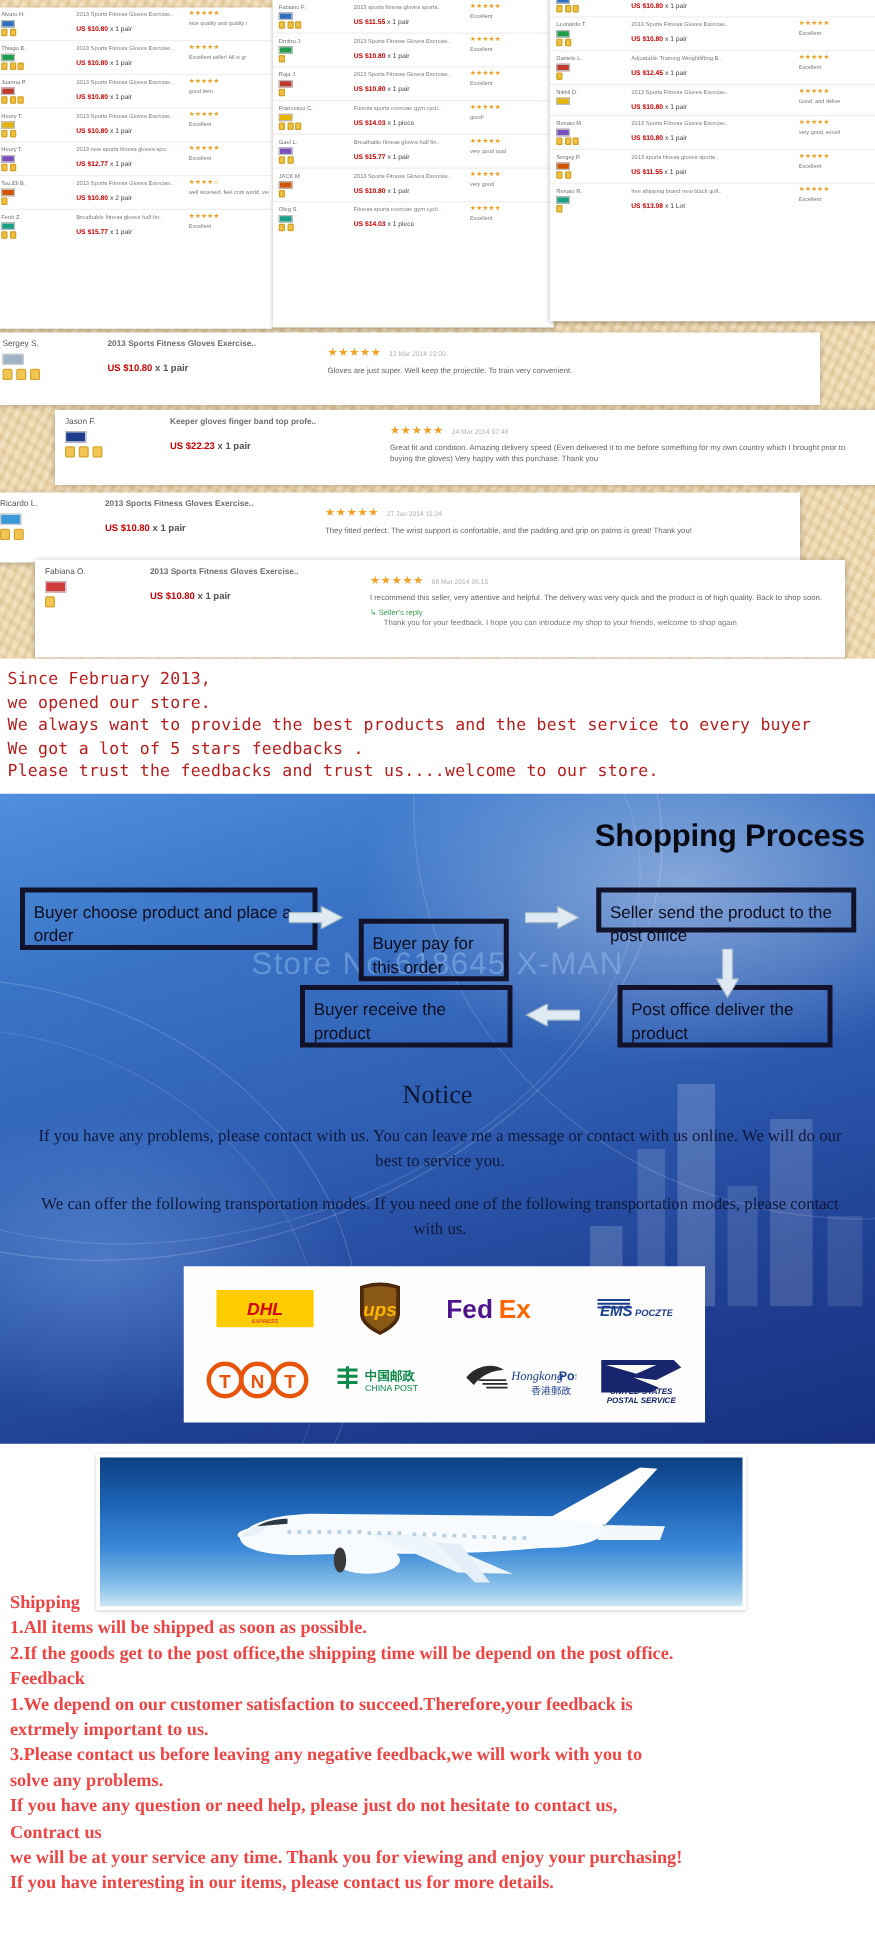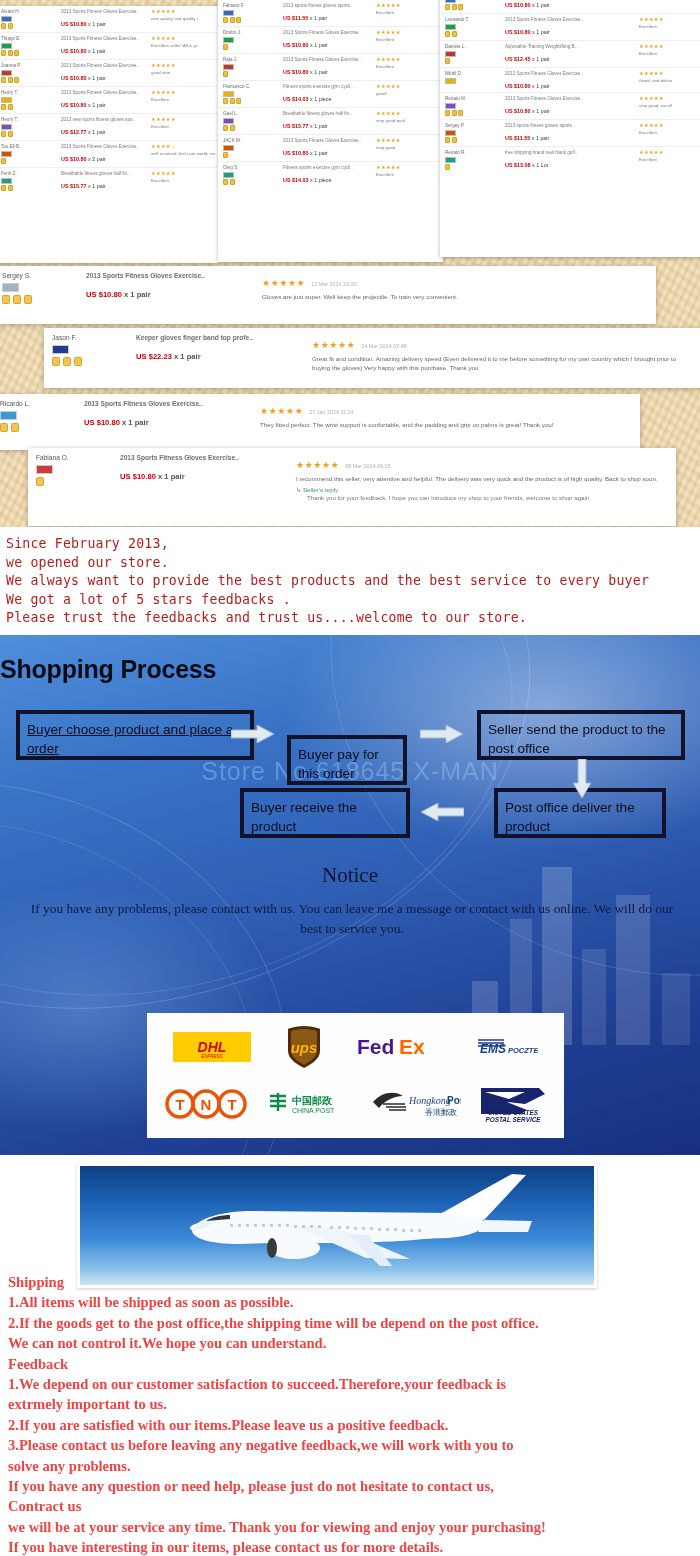--- a/index.html
+++ b/index.html
@@ -104,32 +104,32 @@
     background:
       linear-gradient(to top, rgba(255,255,255,.55) 0 64px, rgba(255,255,255,0) 64px) 6px 0/26px 100% no-repeat,
       linear-gradient(to top, rgba(255,255,255,.45) 0 126px, rgba(255,255,255,0) 126px) 44px 0/22px 100% no-repeat,
       linear-gradient(to top, rgba(255,255,255,.60) 0 178px, rgba(255,255,255,0) 178px) 76px 0/30px 100% no-repeat,
       linear-gradient(to top, rgba(255,255,255,.40) 0 96px,  rgba(255,255,255,0) 96px) 116px 0/24px 100% no-repeat,
       linear-gradient(to top, rgba(255,255,255,.50) 0 150px, rgba(255,255,255,0) 150px) 150px 0/34px 100% no-repeat,
       linear-gradient(to top, rgba(255,255,255,.35) 0 72px,  rgba(255,255,255,0) 72px) 196px 0/28px 100% no-repeat;
   }
 
   #sp-title {
-    position:absolute; left:0; top:20px; width:692px; text-align:left;
+    position:absolute; left:0; top:20px; width:692px; text-align:right;
     font-size:25px; font-weight:bold; color:#0a0a14;
     letter-spacing:-.2px;
   }
   .pbox {
     position:absolute; border:4px solid #12122a; background:transparent;
     color:#0d0d1c; font-size:13.6px; line-height:19px;
     padding:6px 7px;
   }
-  #b1 { left:16px;  top:75px;  width:238px; height:50px;text-decoration:underline; }
+  #b1 { left:16px;  top:75px;  width:238px; height:50px; }
   #b2 { left:287px; top:75px;  width:120px; height:50px;margin-top:25px; }
-  #b3 { left:477px; top:75px;  width:208px; height:50px; }
+  #b3 { left:477px; top:75px;  width:208px; height:36px; }
   #b4 { left:240px; top:153px; width:170px; height:50px; }
   #b5 { left:494px; top:153px; width:172px; height:50px; }
 
   .arrow { position:absolute; }
   .ar-h { width:44px; height:18px; }
   .ar-v { width:18px; height:40px; }
   #a1 { left:231px; top:90px; }
   #a2 { left:420px; top:90px; }
   #a3 { left:573px; top:124px; }
   #a4 { left:420px; top:168px; }
@@ -680,20 +680,21 @@
   </svg>
   <svg class="arrow ar-v" id="a3" viewBox="0 0 18 40">
     <path d="M5 0 H13 V24 H18 L9 39 L0 24 H5 Z" fill="#dfeaf2" stroke="#9fb6c8" stroke-width="1"></path>
   </svg>
   <svg class="arrow ar-h" id="a4" viewBox="0 0 44 18">
     <path d="M44 5 H18 V0 L1 9 L18 18 V13 H44 Z" fill="#dfeaf2" stroke="#9fb6c8" stroke-width="1"></path>
   </svg>
 
   <div id="notice-h">Notice</div>
   <div class="notice-p" id="np1">If you have any problems, please contact with us. You can leave me a message or contact with us online. We will do our best to service you.</div>
+  <div class="notice-p" id="np2">We can offer the following transportation modes. If you need one of the following transportation modes, please contact with us.</div>
 </div>
 
 <div id="logos">
   <div class="logo-row">
     <div class="lg">
       <svg width="78" height="30" viewBox="0 0 78 30">
         <rect width="78" height="30" fill="#FFCC00"></rect>
         <text x="39" y="20" font-family="Liberation Sans, sans-serif" font-size="14" font-weight="bold" font-style="italic" fill="#D40511" text-anchor="middle">DHL</text>
         <text x="39" y="26" font-family="Liberation Sans, sans-serif" font-size="4.5" font-style="italic" fill="#D40511" text-anchor="middle">EXPRESS</text>
       </svg>
@@ -797,24 +798,22 @@
       </g>
       <path d="M126 55 C132 51 142 49 150 49 L150 53 Z" fill="#2d3a44"></path>
     </svg>
   </div>
 </div>
 
 <div id="bottom">
     <div>Shipping</div>
     <div>1.All items will be shipped as soon as possible.</div>
     <div>2.If the goods get to the post office,the shipping time will be depend on the post office.</div>
-    <div>We can not control it.We hope you can understand.</div>
     <div>Feedback</div>
     <div>1.We depend on our customer satisfaction to succeed.Therefore,your feedback is</div>
     <div>extrmely important to us.</div>
-    <div>2.If you are satisfied with our items.Please leave us a positive feedback.</div>
     <div>3.Please contact us before leaving any negative feedback,we will work with you to</div>
     <div>solve any problems.</div>
     <div>If you have any question or need help, please just do not hesitate to contact us,</div>
     <div>Contract us</div>
     <div>we will be at your service any time. Thank you for viewing and enjoy your purchasing!</div>
     <div>If you have interesting in our items, please contact us for more details.</div>
   </div>
 
 </body></html>

